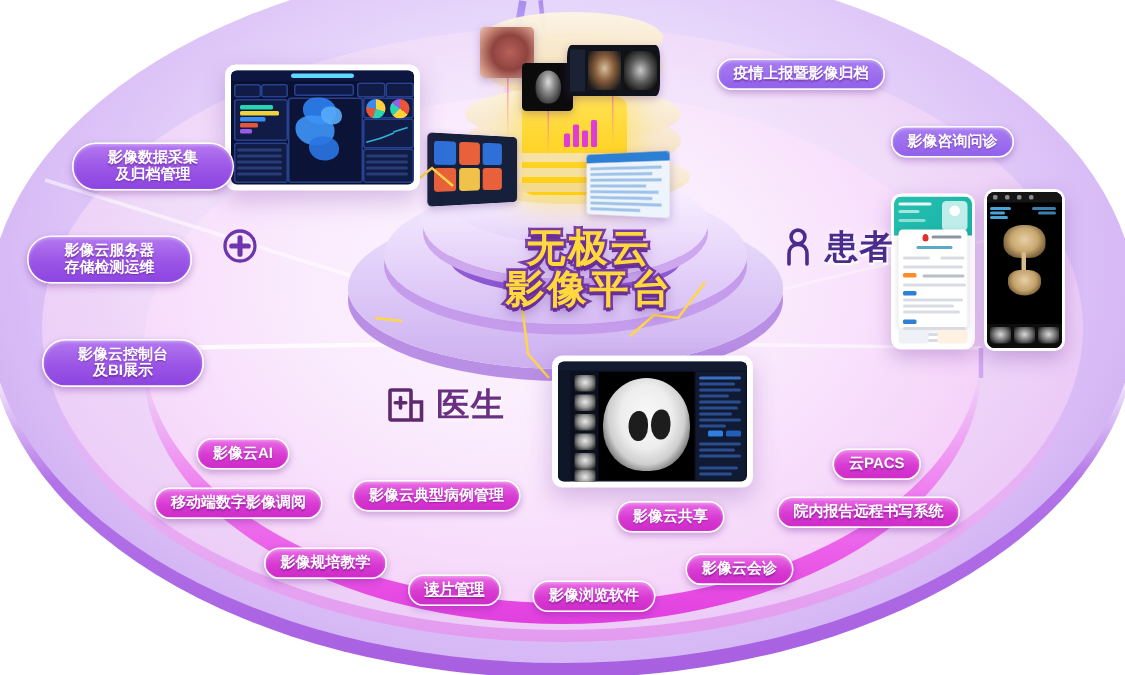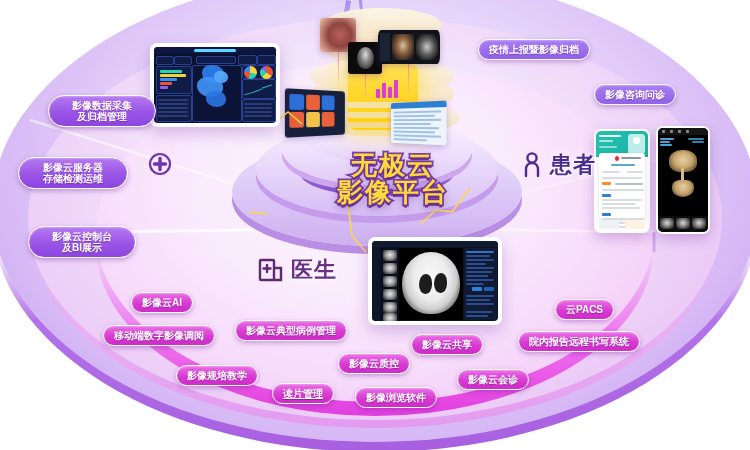--- a/index.html
+++ b/index.html
@@ -498,17 +498,16 @@
   <div class="pill pill-violet p-1l" style="left:594px;top:84px;">影像咨询问诊</div>
 
   <div class="pill pill-magenta p-1l" style="left:131px;top:292px;">影像云AI</div>
   <div class="pill pill-magenta p-1l" style="left:103px;top:325px;">移动端数字影像调阅</div>
   <div class="pill pill-magenta p-1l" style="left:235px;top:320px;">影像云典型病例管理</div>
   <div class="pill pill-magenta p-1l" style="left:176px;top:365px;">影像规培教学</div>
   <div class="pill pill-magenta p-1l" style="left:272px;top:383px;text-decoration:underline;">读片管理</div>
   <div class="pill pill-magenta p-1l" style="left:355px;top:387px;">影像浏览软件</div>
   <div class="pill pill-magenta p-1l" style="left:457px;top:369px;">影像云会诊</div>
   <div class="pill pill-magenta p-1l" style="left:411px;top:334px;">影像云共享</div>
-  <div class="pill pill-magenta p-1l" style="left:338px;top:353px;">影像云质控</div>
   <div class="pill pill-magenta p-1l" style="left:555px;top:299px;">云PACS</div>
   <div class="pill pill-magenta p-1l" style="left:518px;top:331px;">院内报告远程书写系统</div>
 
 </div>
 
 </body></html>

